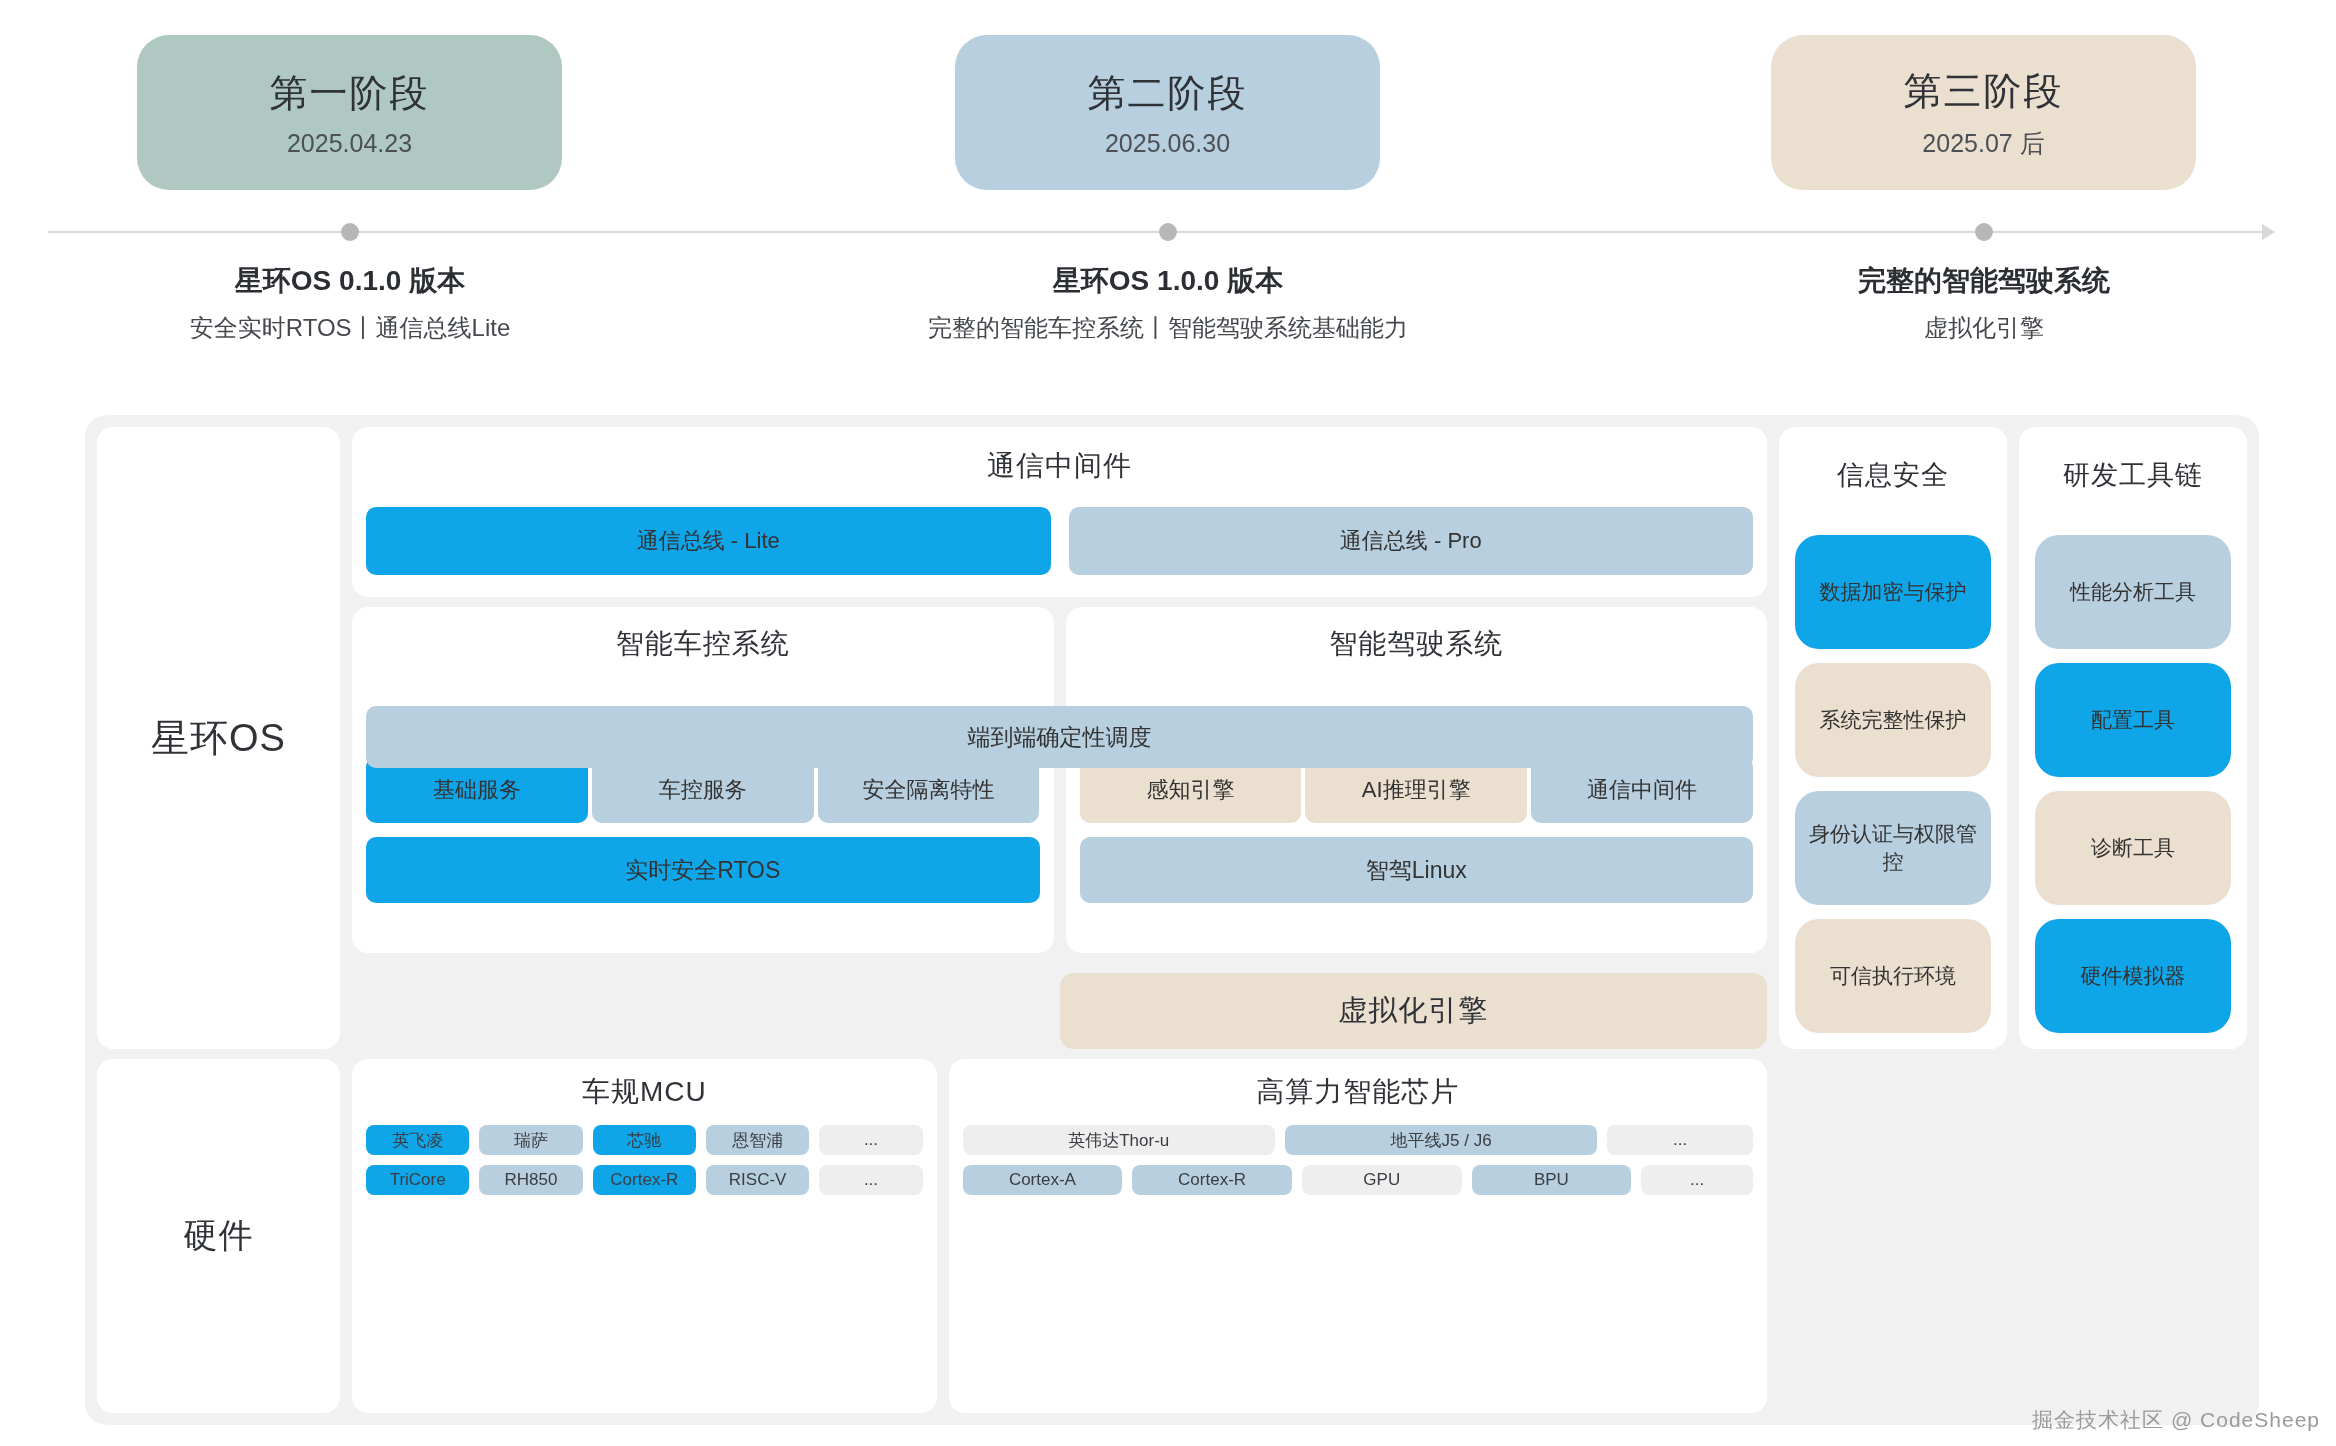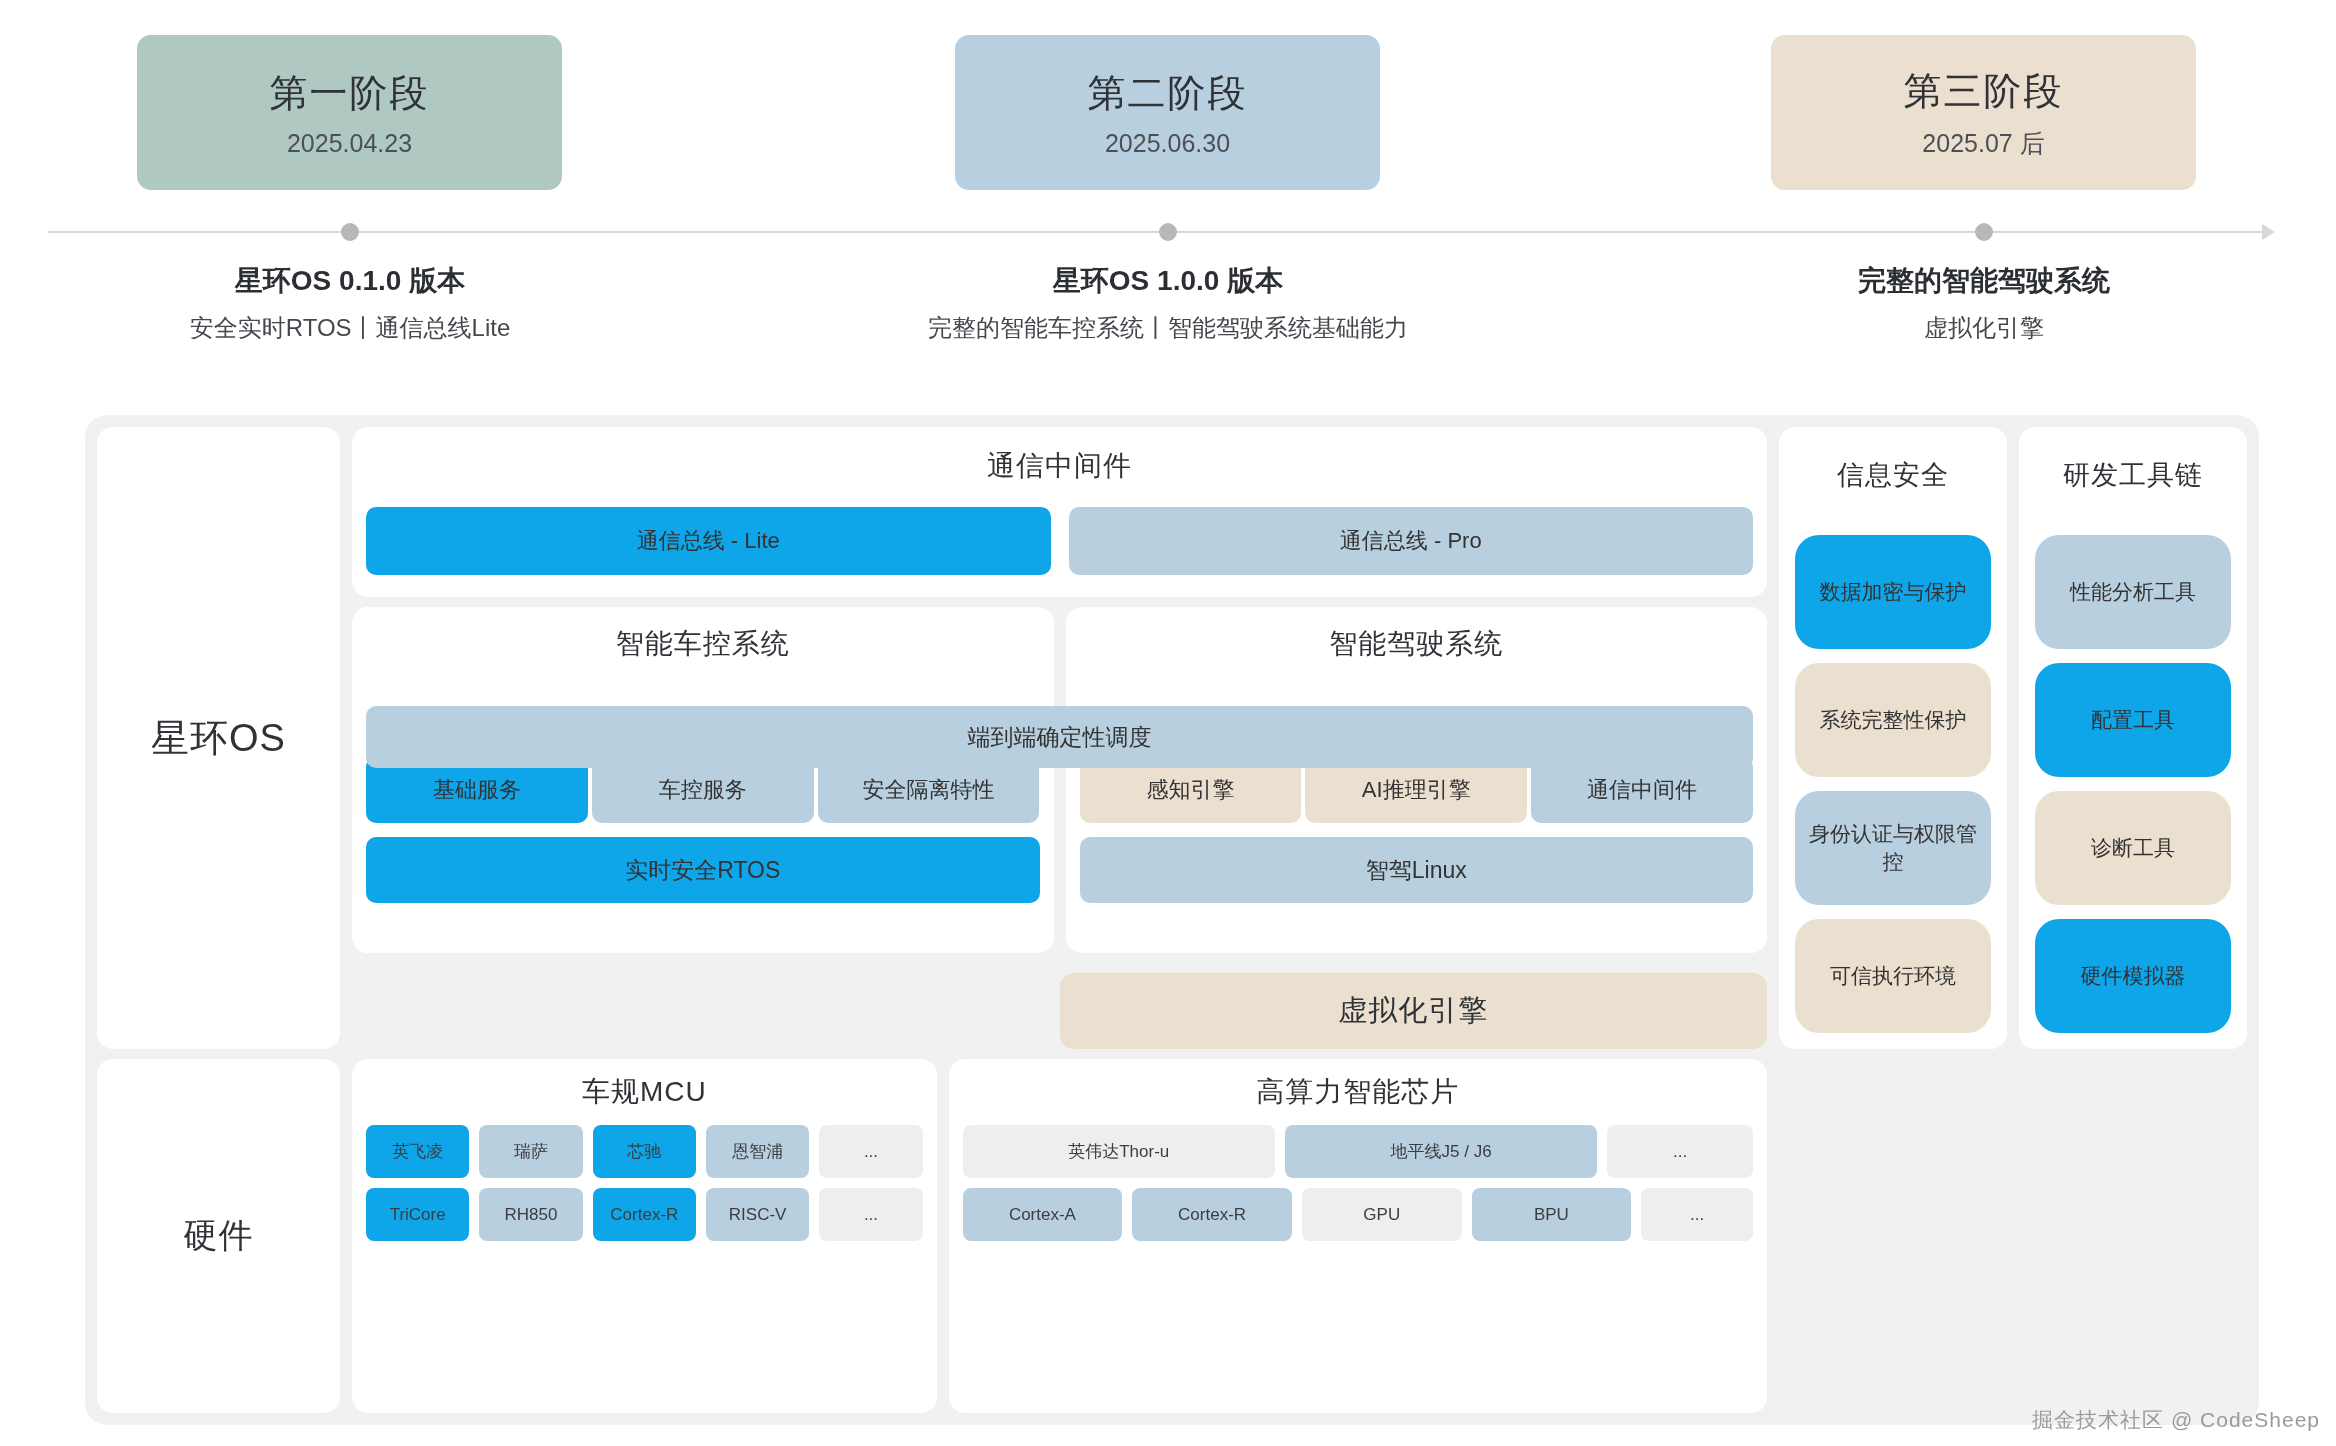--- a/index.html
+++ b/index.html
@@ -11,21 +11,21 @@
     overflow: hidden;
     position: relative;
   }
 
   
   .timeline { position: relative; width: 2336px; height: 370px; }
 
   .phase-card {
     position: absolute;
     width: 425px; height: 155px;
-    border-radius: 14px;
+    border-radius: 32px;
     display: flex; flex-direction: column;
     align-items: center; justify-content: center;
     gap: 10px;
   }
   .phase-card .pc-title { font-size: 38px; color: #2f3237; letter-spacing: 2px; }
   .phase-card .pc-date  { font-size: 25px; color: #4c5055; }
 
   .phase-1 { left: 137px;  top: 35px;  background: #afc8c2; }
   .phase-2 { left: 955px;  top: 35px;  background: #b8cfdf; }
   .phase-3 { left: 1771px; top: 35px;  background: #ebdfcf; }
@@ -150,21 +150,21 @@
     display: flex; align-items: center; justify-content: center;
     font-size: 21px; color: #333; text-align: center; padding: 0 6px;
   }
 
   
   .hw-card { flex: 1; background: #ffffff; border-radius: 16px; padding: 14px 14px 16px; display: flex; flex-direction: column; min-width: 0; }
   .hw-title { font-size: 28px; color: #2f3237; text-align: center; margin-bottom: 14px; letter-spacing: 1px; }
   .hw-rows { display: flex; flex-direction: column; gap: 10px; }
   .hw-row { display: flex; gap: 10px; }
   .hw-chip {
-    height: 53px; border-radius: 8px;
+    height: 30px; border-radius: 8px;
     display: flex; align-items: center; justify-content: center;
     font-size: 17px; color: #3a3d42;
   }
 
   
   .c-green { background: #0ea5e9; }
   .c-blue  { background: #b8cfdf; }
   .c-beige { background: #ebdfcf; }
   .c-grey  { background: #eeeeee; }
 

